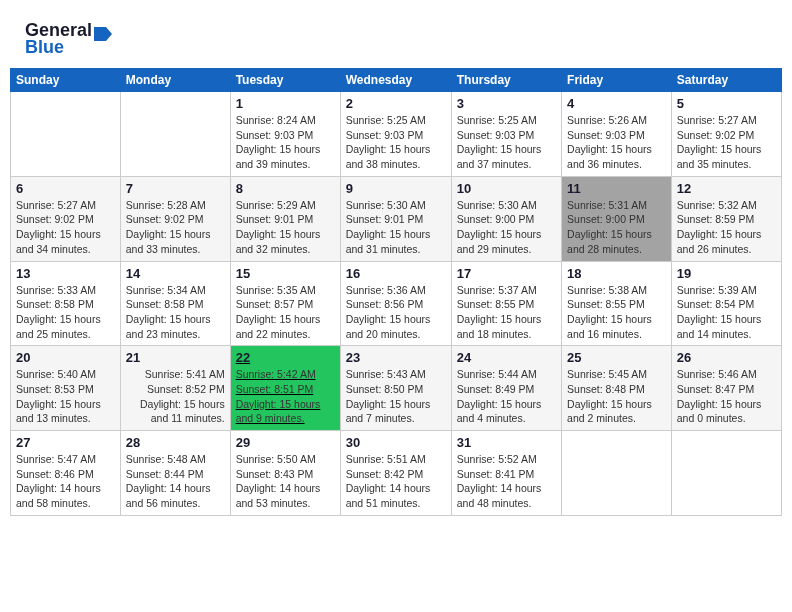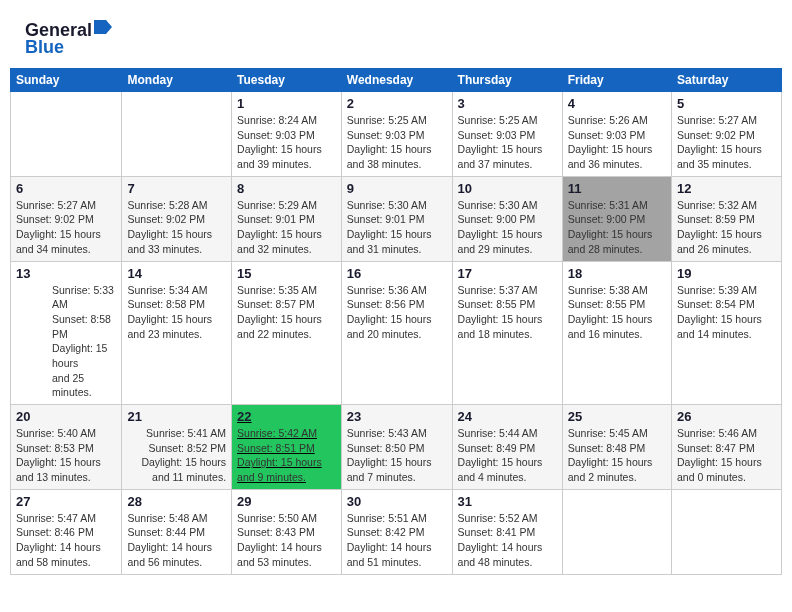--- a/index.html
+++ b/index.html
@@ -72,21 +72,21 @@
     }
     .empty-cell {
       background: #fff !important;
     }
   </style>
 </head>
 <body>
 
 <div class="header">
   <div class="logo">
-    <div style="display:flex;align-items:flex-start;">
+    <div style="display:flex;align-items:flex-end;">
       <span style="font-size:18px;font-weight:bold;color:#1a1a2e;">General</span>
       <svg width="18" height="14" viewBox="0 0 18 14" style="margin:0 2px;">
         <polygon points="0,0 12,0 18,7 12,14 0,14" fill="#1565c0"></polygon>
       </svg>
     </div>
     <span style="font-size:18px;font-weight:bold;color:#1565c0;margin-top:-4px;">Blue</span>
   </div>
   <div class="title-section">
     <div class="month-year"></div>
     <div class="location"></div>
@@ -192,21 +192,21 @@
           <div class="day-num">12</div>
           <div class="day-info" style="white-space: pre-line;">Sunrise: 5:32 AM
 Sunset: 8:59 PM
 Daylight: 15 hours
 and 26 minutes.</div>
         </td>
       </tr>
       <tr>
         <td>
           <div class="day-num">13</div>
-          <div class="day-info" style="white-space: pre-line; margin-left: 36px;">Sunrise: 5:33 AM
+          <div class="day-info" style="white-space: pre-line;">Sunrise: 5:33 AM
 Sunset: 8:58 PM
 Daylight: 15 hours
 and 25 minutes.</div>
         </td>
         <td>
           <div class="day-num">14</div>
           <div class="day-info" style="white-space: pre-line;">Sunrise: 5:34 AM
 Sunset: 8:58 PM
 Daylight: 15 hours
 and 23 minutes.</div>

